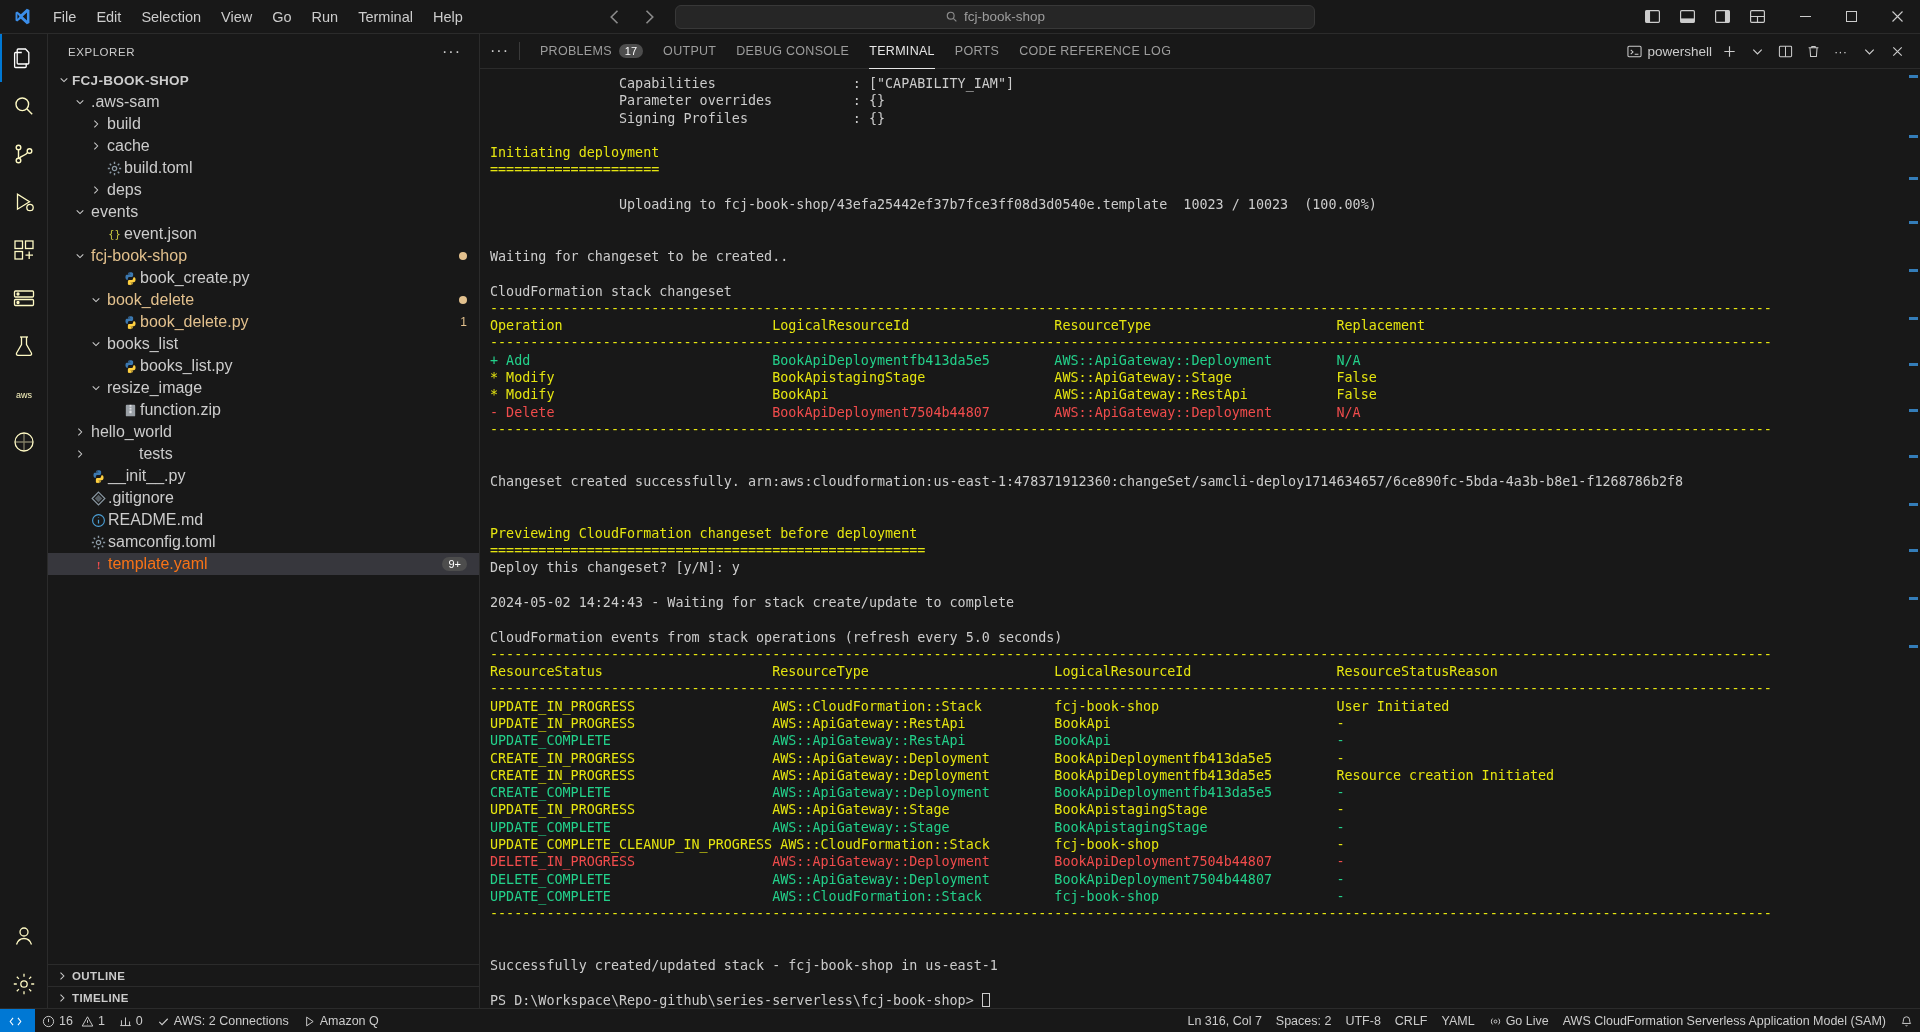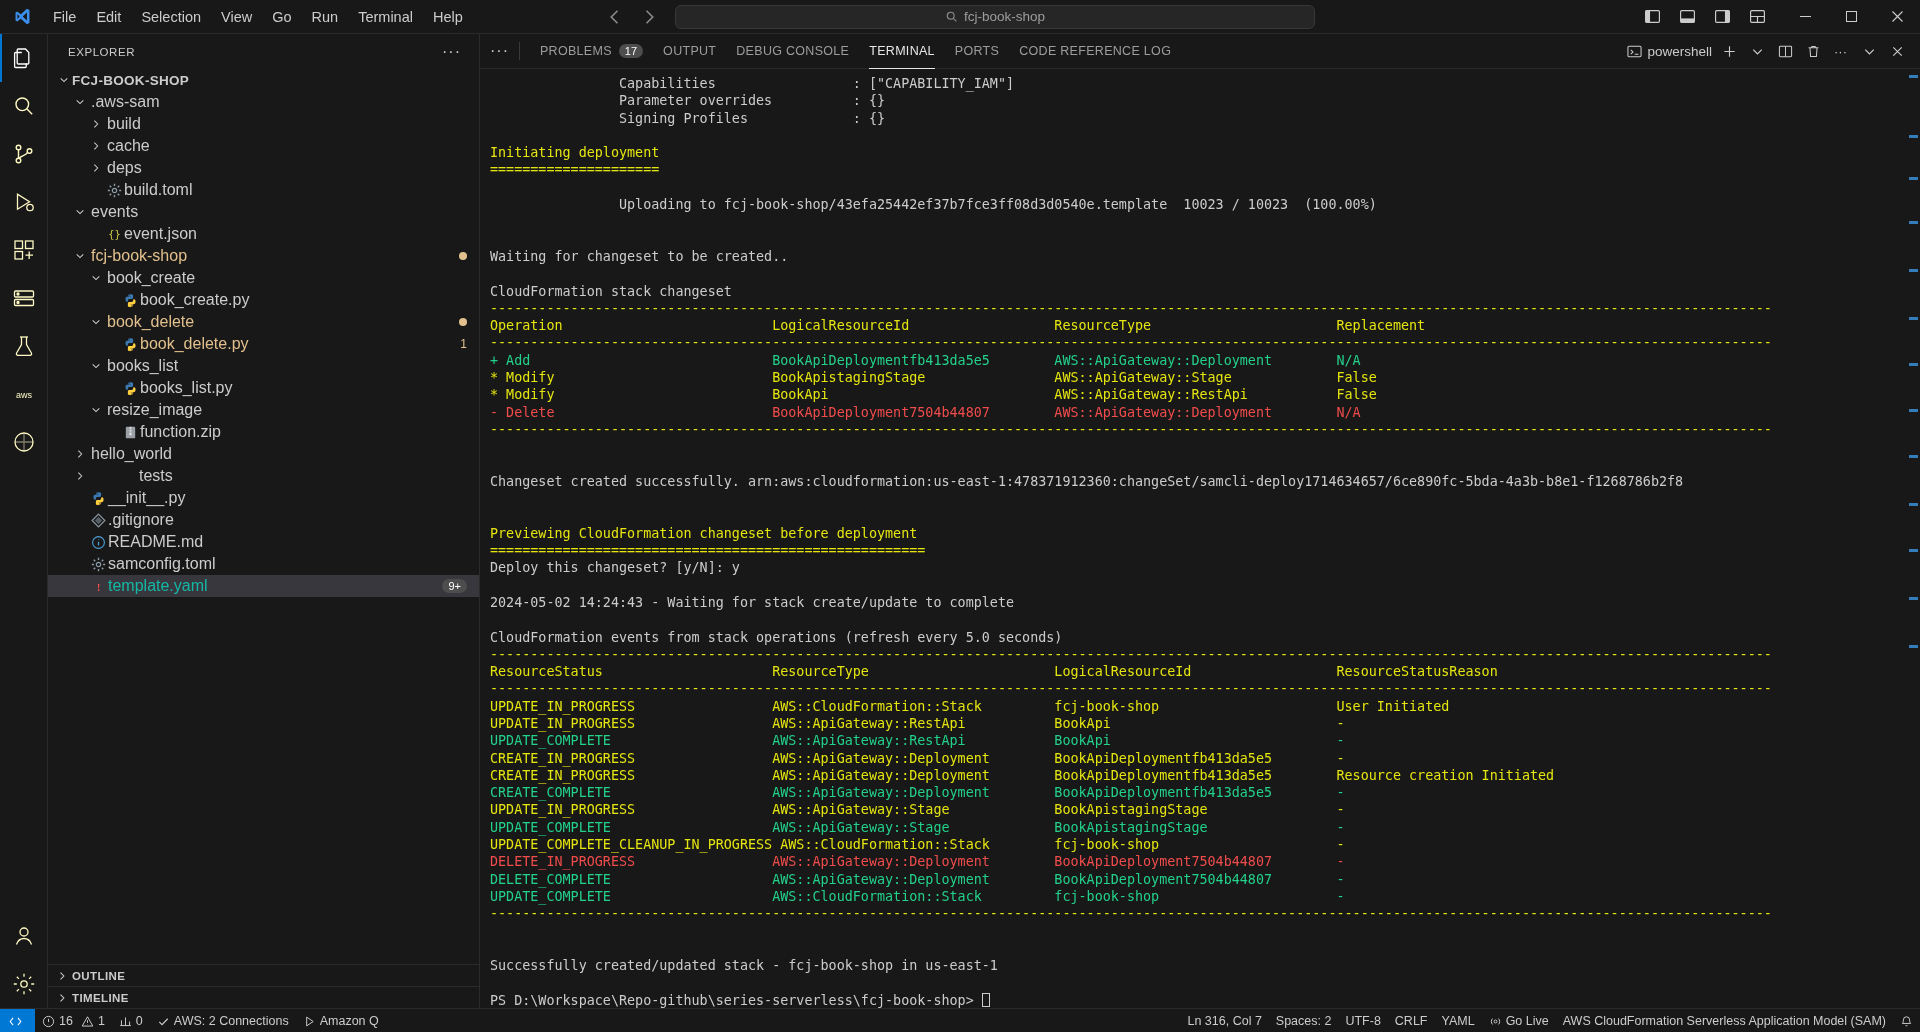--- a/index.html
+++ b/index.html
@@ -73,21 +73,21 @@
   }
   .row.selected { background:#37373d; }
   .twisty { width:16px; flex:none; display:flex; align-items:center; justify-content:center; color:#cccccc; }
   .twisty svg { width:12px; height:12px; }
   .fi { width:20px; flex:none; display:flex; align-items:center; justify-content:center; }
   .fi svg { width:15px; height:15px; }
   .label { font-size:16px; }
   .c-root { color:#cccccc; font-weight:bold; font-size:13.5px; letter-spacing:.3px; }
   .c-plain { color:#cccccc; }
   .c-yellow { color:#e2c08d; }
-  .c-red { color:#14b8a6; }
+  .c-red { color:#f97316; }
   .badge-dot {
     margin-left:auto; width:8px; height:8px; border-radius:50%; background:#e2c08d; flex:none;
   }
   .badge-num {
     margin-left:auto; font-size:12px; color:#e2c08d; flex:none;
   }
   .badge-pill {
     margin-left:auto; font-size:11px; color:#ffffff; background:#4d4d4d; border-radius:9px;
     padding:1px 6px; min-width:18px; text-align:center; flex:none;
   }
@@ -363,38 +363,38 @@
           <div class="row" style="padding-left: 40px;">
             <span class="twisty">
               <svg viewBox="0 0 16 16" fill="none" stroke="#cccccc" stroke-width="1.35">
                 <path d="M5.8 3.6 10.2 8l-4.4 4.4"></path>
               </svg>
             </span>
             <span style="width: 3px; flex: 0 0 auto;"></span>
             <span class="label c-plain">cache</span>
           </div>
           <div class="row" style="padding-left: 40px;">
-            <span class="twisty">
-              <svg viewBox="0 0 16 16" fill="none" stroke="#cccccc" stroke-width="1.35">
-                <path d="M5.8 3.6 10.2 8l-4.4 4.4"></path>
-              </svg>
-            </span>
-            <span style="width: 3px; flex: 0 0 auto;"></span>
-            <span class="label c-plain">deps</span>
-          </div>
-          <div class="row" style="padding-left: 40px;">
             <span class="twisty"></span>
             <span class="fi">
               <svg viewBox="0 0 16 16">
                 <circle cx="8" cy="8" r="2.3" fill="none" stroke="#8c9aa5" stroke-width="1.3"></circle>
                 <path d="M8 .9v2.2M8 12.9v2.2M.9 8h2.2M12.9 8h2.2M2.9 2.9l1.6 1.6M11.5 11.5l1.6 1.6M13.1 2.9l-1.6 1.6M4.5 11.5l-1.6 1.6" stroke="#8c9aa5" stroke-width="1.5"></path>
               </svg>
             </span>
             <span class="label c-plain">build.toml</span>
           </div>
+          <div class="row" style="padding-left: 40px;">
+            <span class="twisty">
+              <svg viewBox="0 0 16 16" fill="none" stroke="#cccccc" stroke-width="1.35">
+                <path d="M5.8 3.6 10.2 8l-4.4 4.4"></path>
+              </svg>
+            </span>
+            <span style="width: 3px; flex: 0 0 auto;"></span>
+            <span class="label c-plain">deps</span>
+          </div>
           <div class="row" style="padding-left: 24px;">
             <span class="twisty">
               <svg viewBox="0 0 16 16" fill="none" stroke="#cccccc" stroke-width="1.35">
                 <path d="M3.6 5.8 8 10.2l4.4-4.4"></path>
               </svg>
             </span>
             <span style="width: 3px; flex: 0 0 auto;"></span>
             <span class="label c-plain">events</span>
           </div>
           <div class="row" style="padding-left: 40px;">
@@ -408,29 +408,20 @@
           </div>
           <div class="row" style="padding-left: 24px;">
             <span class="twisty">
               <svg viewBox="0 0 16 16" fill="none" stroke="#cccccc" stroke-width="1.35">
                 <path d="M3.6 5.8 8 10.2l4.4-4.4"></path>
               </svg>
             </span>
             <span style="width: 3px; flex: 0 0 auto;"></span>
             <span class="label c-yellow">fcj-book-shop</span>
             <span class="badge-dot"></span>
-          </div>
-          <div class="row" style="padding-left: 40px;">
-            <span class="twisty">
-              <svg viewBox="0 0 16 16" fill="none" stroke="#cccccc" stroke-width="1.35">
-                <path d="M3.6 5.8 8 10.2l4.4-4.4"></path>
-              </svg>
-            </span>
-            <span style="width: 3px; flex: 0 0 auto;"></span>
-            <span class="label c-plain">book_create</span>
           </div>
           <div class="row" style="padding-left: 56px;">
             <span class="twisty"></span>
             <span class="fi">
               <svg viewBox="0 0 16 16">
                 <path d="M8 1.4c-2.6 0-2.4 1.1-2.4 1.1v1.2h2.5v.4H4.4S2.6 3.9 2.6 6.6c0 2.7 1.6 2.6 1.6 2.6h1V7.9s-.05-1.6 1.6-1.6h2.5s1.5.02 1.5-1.5V2.9s.2-1.5-2.8-1.5zM6.6 2.3a.45.45 0 1 1 0 .9.45.45 0 0 1 0-.9z" fill="#3b78b0"></path>
                 <path d="M8 14.6c2.6 0 2.4-1.1 2.4-1.1v-1.2H7.9v-.4h3.7s1.8.2 1.8-2.5c0-2.7-1.6-2.6-1.6-2.6h-1v1.3s.05 1.6-1.6 1.6H6.7s-1.5-.02-1.5 1.5v2.4s-.2 1.5 2.8 1.5zm1.4-.9a.45.45 0 1 1 0-.9.45.45 0 0 1 0 .9z" fill="#ffd040"></path>
               </svg>
             </span>
             <span class="label c-plain">book_create.py</span>

